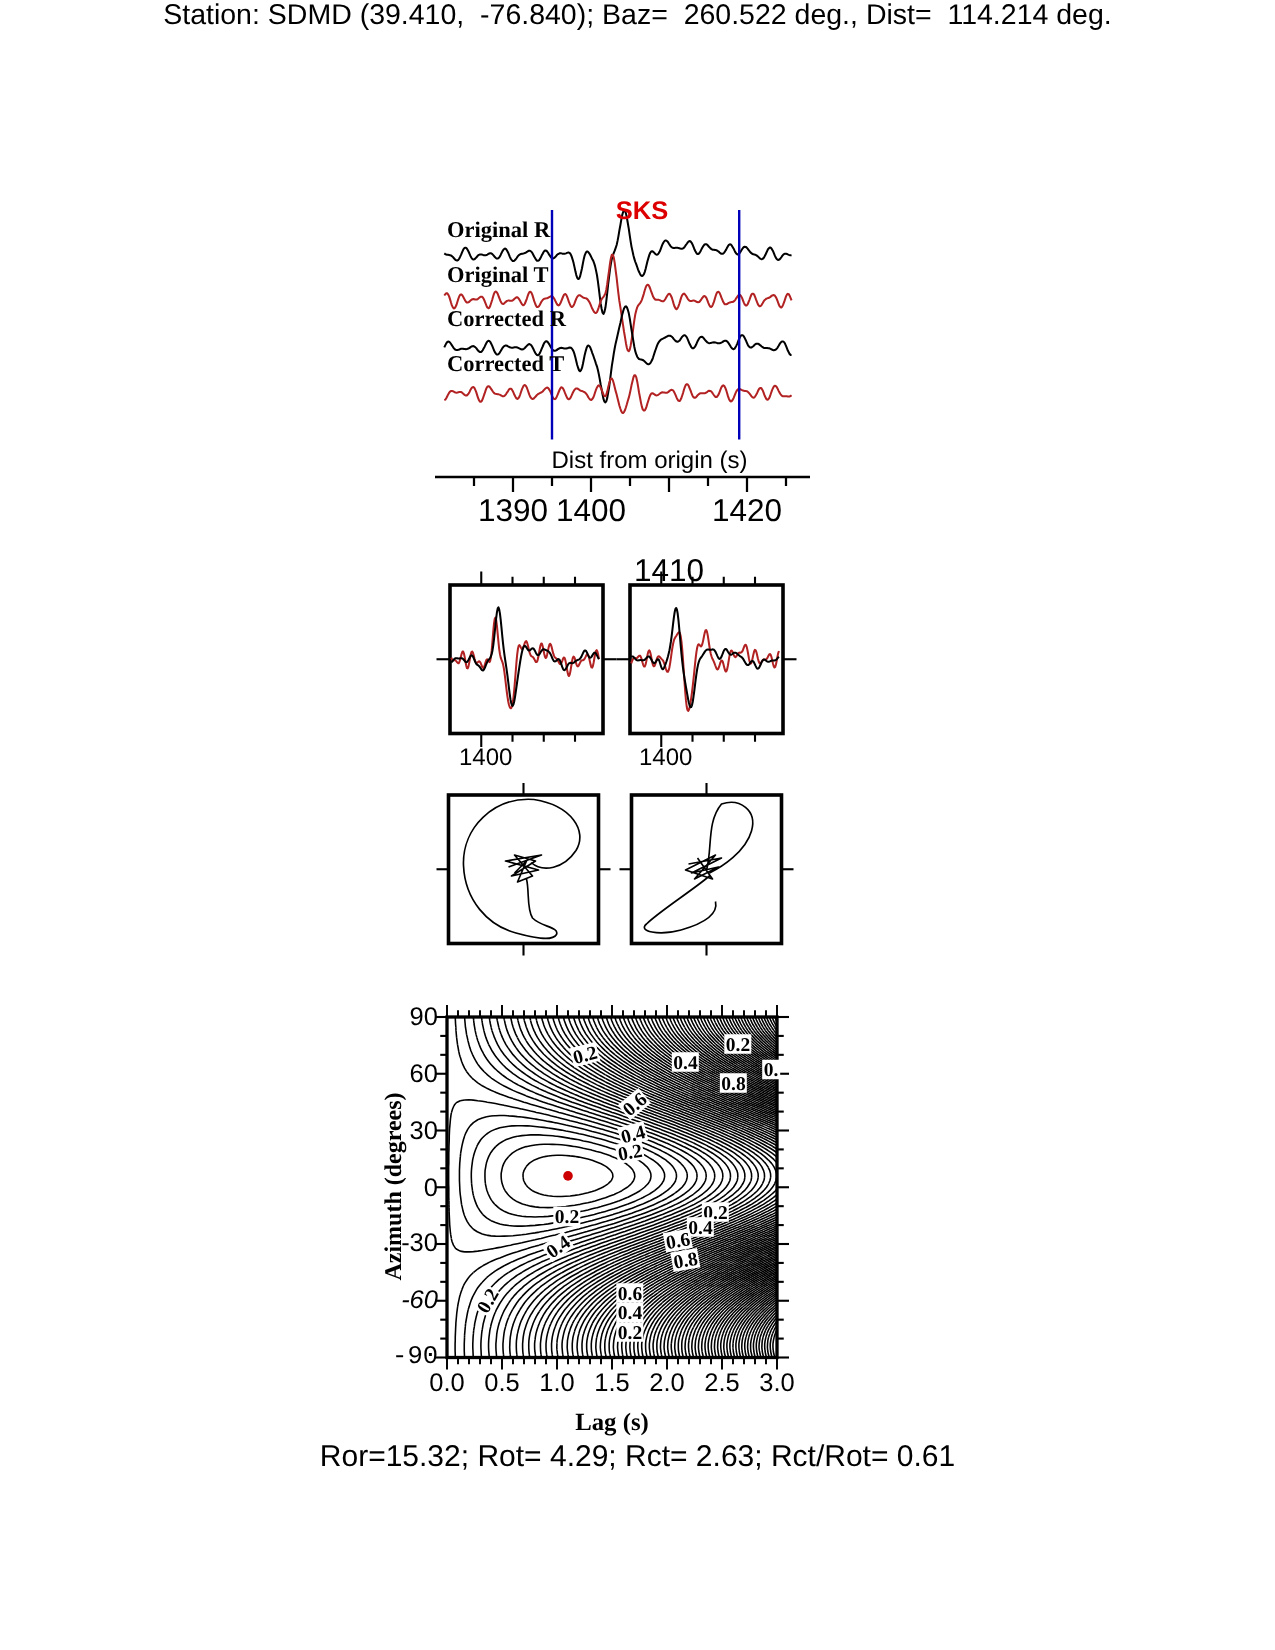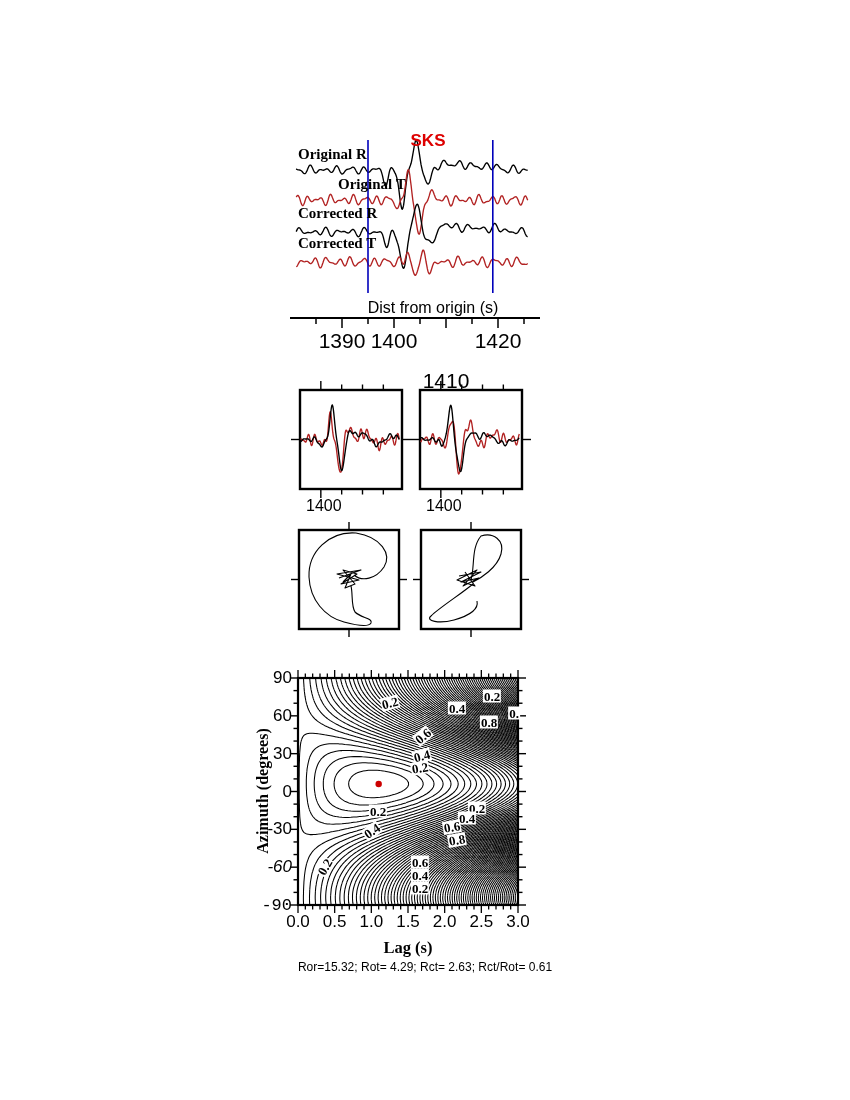--- a/index.html
+++ b/index.html
@@ -6,21 +6,21 @@
   .page{position:relative;width:850px;height:1100px;background:#ffffff;overflow:hidden;
         font-family:"Liberation Sans",sans-serif;}
   svg{position:absolute;left:0;top:0;}
   .lbl{position:absolute;white-space:pre;color:#000;}
   .ctr{text-align:center;}
   .sans19{font-size:19px;}
   .serifb20{font-family:"Liberation Serif",serif;font-weight:bold;font-size:20px;}
   .serifb15{font-family:"Liberation Serif",serif;font-weight:bold;font-size:15px;}
   .serifb16{font-family:"Liberation Serif",serif;font-weight:bold;font-size:16.5px;}
   .sans16{font-size:16px;}
-  .sans17{font-size:12px;}
+  .sans17{font-size:20px;}
   .sks{color:#dd0000;font-size:17px;font-weight:bold;}
   .tick-lbl{position:absolute;font-size:21px;transform:translate(-50%,0);white-space:pre;}
   .ytick-lbl{position:absolute;font-size:17px;transform:translate(-100%,-50%);white-space:pre;}
   .xtick-lbl{position:absolute;font-size:17px;transform:translate(-50%,0);white-space:pre;}
   .clab{position:absolute;font-family:"Liberation Serif",serif;font-weight:bold;font-size:13px;
         background:#ffffff;line-height:13px;padding:0 1px;transform-origin:center;}
   .rot-ylabel{position:absolute;font-family:"Liberation Serif",serif;font-weight:bold;font-size:16px;
         transform:translate(-50%,-50%) rotate(-90deg);white-space:pre;}
 </style>
 </head>
@@ -280,24 +280,25 @@
         <line x1="503.33333333333337" y1="673.5" x2="503.33333333333337" y2="678" stroke="#000" stroke-width="1.3"></line>
         <line x1="503.33333333333337" y1="905" x2="503.33333333333337" y2="909.5" stroke="#000" stroke-width="1.3"></line>
         <line x1="510.6666666666667" y1="673.5" x2="510.6666666666667" y2="678" stroke="#000" stroke-width="1.3"></line>
         <line x1="510.6666666666667" y1="905" x2="510.6666666666667" y2="909.5" stroke="#000" stroke-width="1.3"></line>
         <line x1="518" y1="670" x2="518" y2="678" stroke="#000" stroke-width="1.3"></line>
         <line x1="518" y1="905" x2="518" y2="913" stroke="#000" stroke-width="1.3"></line>
         <circle cx="378.6666666666667" cy="783.9333333333334" r="3.2" fill="#cc0000"></circle>
       </g>
     </svg>
 
+  <div class="lbl sans19 ctr" style="left:0;top:51;width:850px;">Station: SDMD (39.410,  -76.840); Baz=  260.522 deg., Dist=  114.214 deg.</div>
 
   <div class="lbl sks ctr" style="left:398px;top:131px;width:60px;">SKS</div>
   <div class="lbl serifb15" style="left:298px;top:146px;">Original R</div>
-  <div class="lbl serifb15" style="left:298px;top:176px;margin-left:40px;">Original T</div>
+  <div class="lbl serifb15" style="left:298px;top:176px;">Original T</div>
   <div class="lbl serifb15" style="left:298px;top:205px;">Corrected R</div>
   <div class="lbl serifb15" style="left:298px;top:235px;">Corrected T</div>
   <div class="lbl sans16 ctr" style="left:333px;top:299px;width:200px;">Dist from origin (s)</div>
 
   <div class="rot-ylabel" style="left:263px;top:791px;">Azimuth (degrees)</div>
   <div class="lbl serifb16 ctr" style="left:333px;top:938px;width:150px;">Lag (s)</div>
   <div class="lbl sans17 ctr" style="left:0;top:960px;width:850px;">Ror=15.32; Rot= 4.29; Rct= 2.63; Rct/Rot= 0.61</div>
 
   <div id="overlay">
       <div class="tick-lbl" style="left: 342px; top: 329px;">1390</div>

